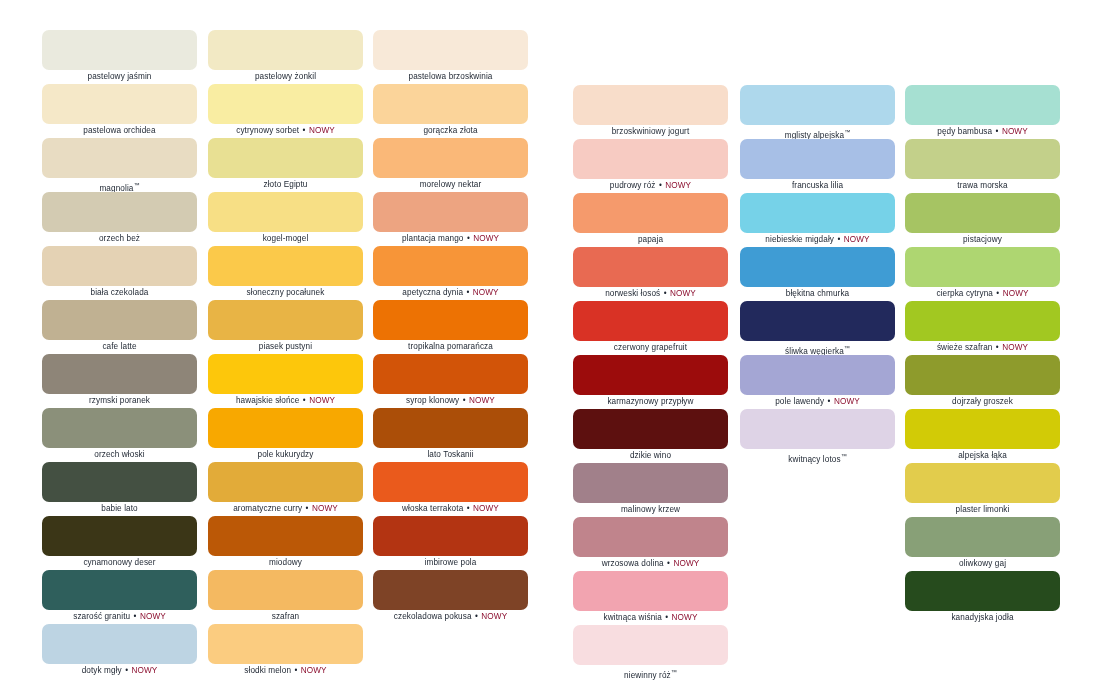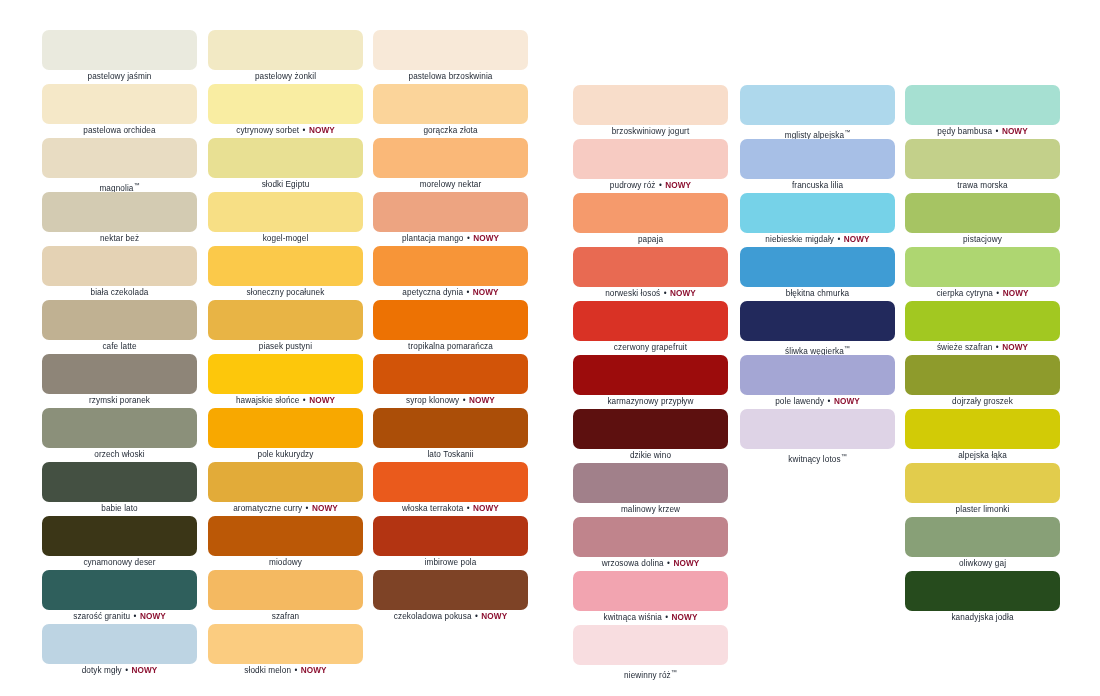--- a/index.html
+++ b/index.html
@@ -46,21 +46,21 @@
     letter-spacing: 0.1px;
     white-space: nowrap;
     overflow: visible;
   }
   .swatch-label .nowy-sep {
     color: #1c2430;
     padding: 0 1px;
   }
   .swatch-label .nowy-tag {
     color: #8c1030;
-    font-weight: bold;
+    font-weight: normal;
     text-align: right;
   }
   .swatch-label .tm-mark {
     font-size: 6px;
     vertical-align: super;
   }
 </style>
 </head>
 <body>
 
@@ -73,21 +73,21 @@
       <div class="swatch-cell">
         <div class="swatch-chip" title="#f5e8c8" style="background: rgb(245, 232, 200);"></div>
         <div class="swatch-label"><span>pastelowa orchidea</span></div>
       </div>
       <div class="swatch-cell">
         <div class="swatch-chip" title="#e8dcc2" style="background: rgb(232, 220, 194);"></div>
         <div class="swatch-label"><span>magnolia</span><span class="tm-mark">™</span></div>
       </div>
       <div class="swatch-cell">
         <div class="swatch-chip" title="#d3cbb2" style="background: rgb(211, 203, 178);"></div>
-        <div class="swatch-label"><span>nektar beż</span></div>
+        <div class="swatch-label"><span>orzech beż</span></div>
       </div>
       <div class="swatch-cell">
         <div class="swatch-chip" title="#e4d2b4" style="background: rgb(228, 210, 180);"></div>
         <div class="swatch-label"><span>biała czekolada</span></div>
       </div>
       <div class="swatch-cell">
         <div class="swatch-chip" title="#c0b192" style="background: rgb(192, 177, 146);"></div>
         <div class="swatch-label"><span>cafe latte</span></div>
       </div>
       <div class="swatch-cell">
@@ -119,21 +119,21 @@
       <div class="swatch-cell">
         <div class="swatch-chip" title="#f2e9c4" style="background: rgb(242, 233, 196);"></div>
         <div class="swatch-label"><span>pastelowy żonkil</span></div>
       </div>
       <div class="swatch-cell">
         <div class="swatch-chip" title="#f9eda2" style="background: rgb(249, 237, 162);"></div>
         <div class="swatch-label"><span>cytrynowy sorbet</span> <span class="nowy-sep">•</span> <span class="nowy-tag" style="color: rgb(140, 16, 48);">NOWY</span></div>
       </div>
       <div class="swatch-cell">
         <div class="swatch-chip" title="#e8e093" style="background: rgb(232, 224, 147);"></div>
-        <div class="swatch-label"><span>słodki Egiptu</span></div>
+        <div class="swatch-label"><span>złoto Egiptu</span></div>
       </div>
       <div class="swatch-cell">
         <div class="swatch-chip" title="#f7df85" style="background: rgb(247, 223, 133);"></div>
         <div class="swatch-label"><span>kogel-mogel</span></div>
       </div>
       <div class="swatch-cell">
         <div class="swatch-chip" title="#fbc94a" style="background: rgb(251, 201, 74);"></div>
         <div class="swatch-label"><span>słoneczny pocałunek</span></div>
       </div>
       <div class="swatch-cell">

